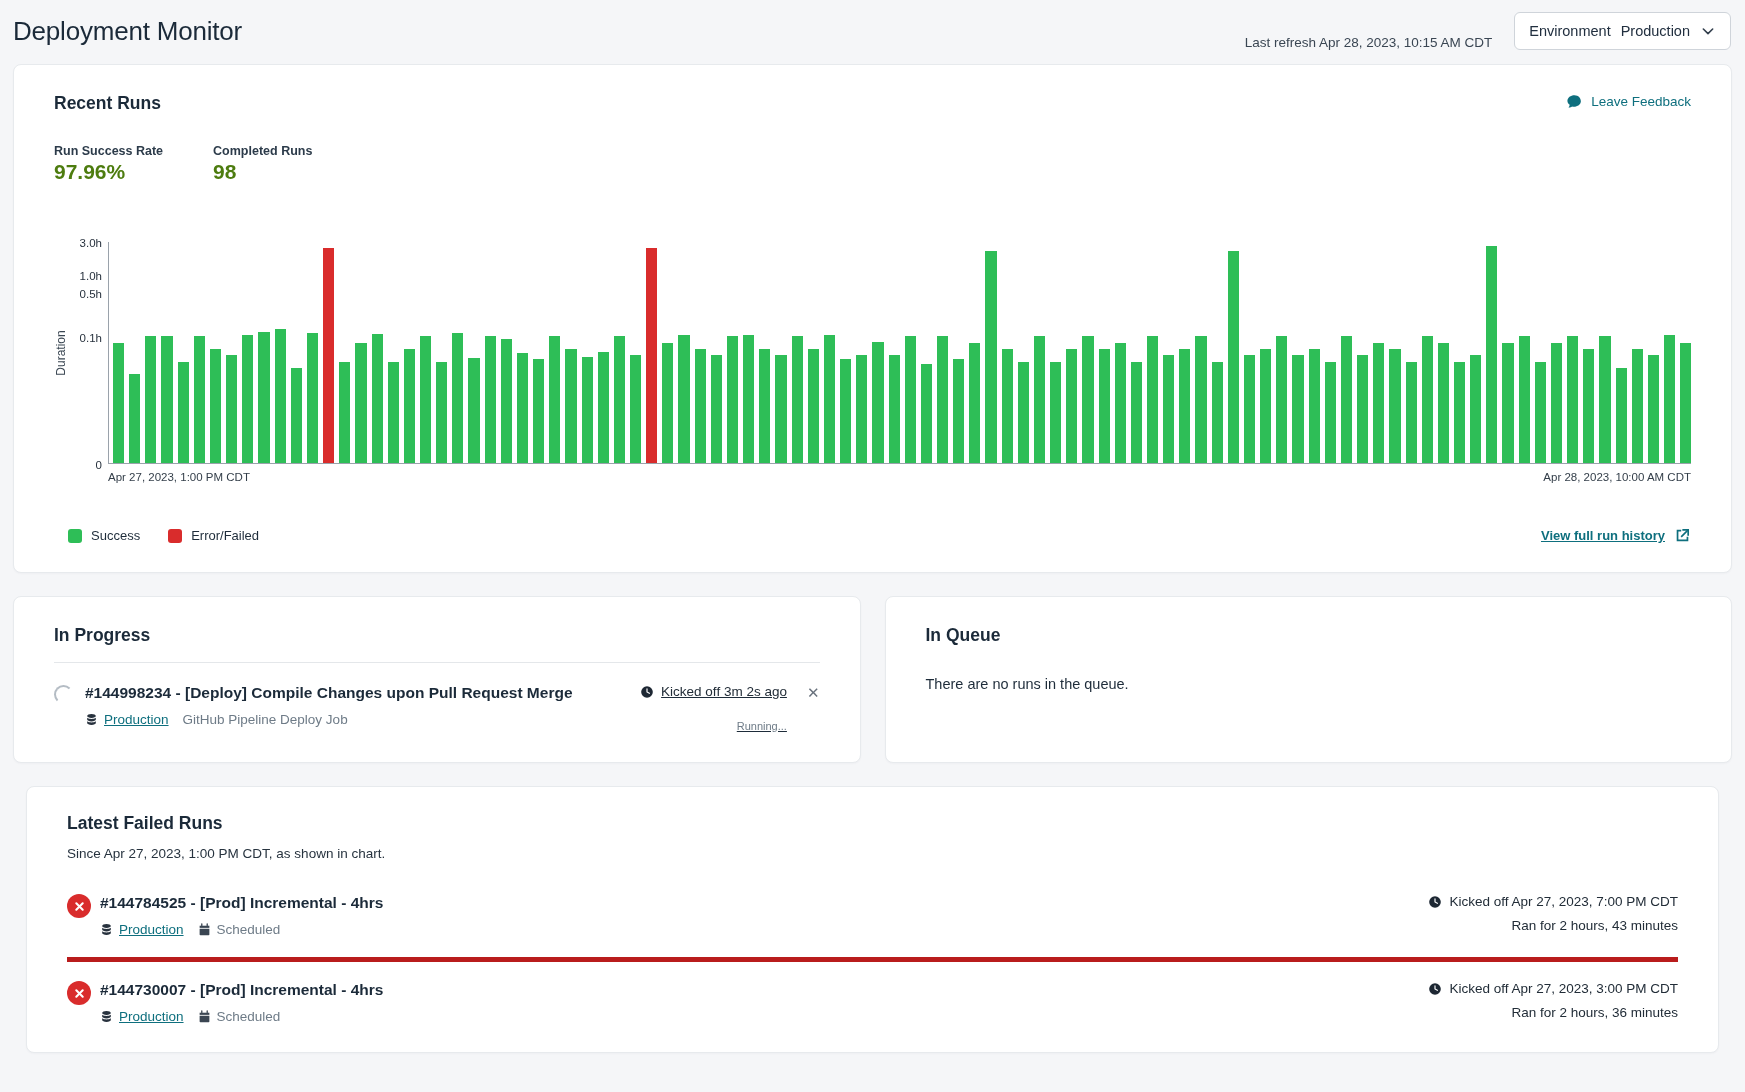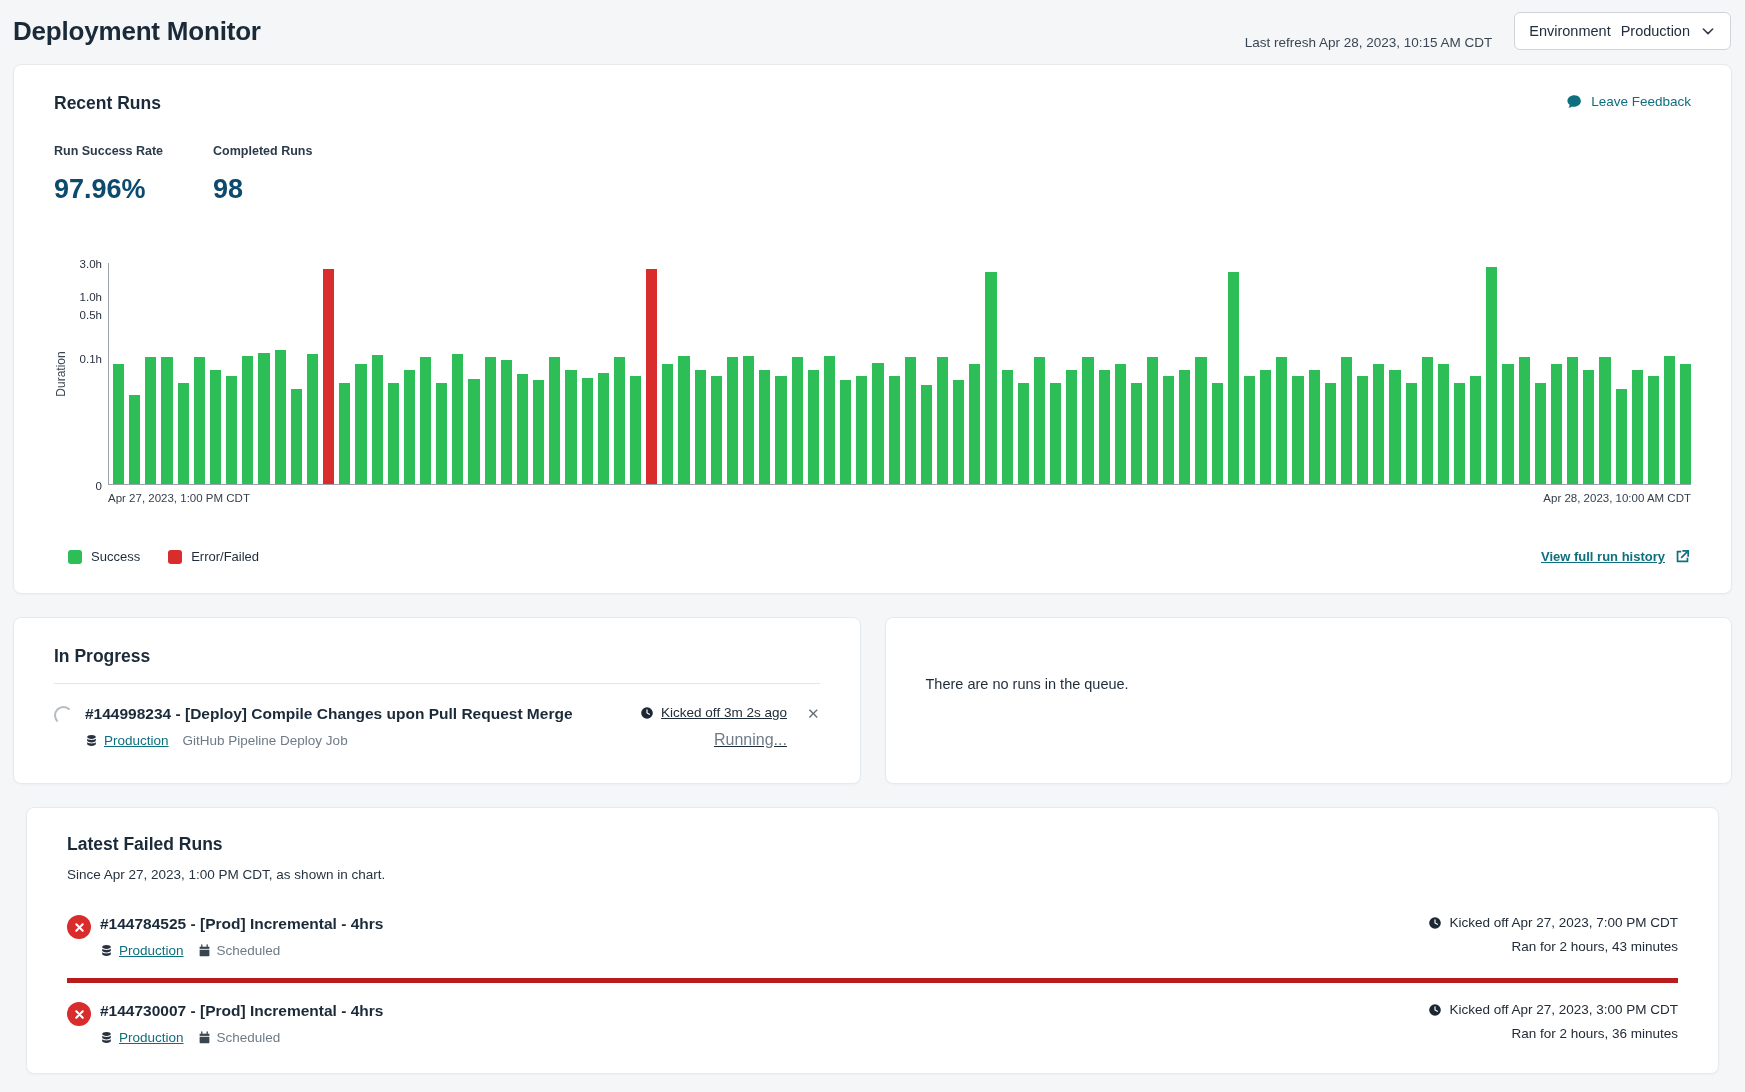--- a/index.html
+++ b/index.html
@@ -7,41 +7,41 @@
   body {
     background:#f5f6f8;
     font-family:"Liberation Sans", sans-serif;
     color:#1e2c3a;
     overflow:hidden;
   }
   .page-header{
     display:flex; align-items:center; justify-content:space-between;
     padding:10px 14px 10px 13px; height:62px;
   }
-  .page-title{ font-size:26px; font-weight:700; color:#1b2a39; letter-spacing:-0.2px; }
+  .page-title{ font-size:26px; font-weight:400; color:#1b2a39; letter-spacing:-0.2px; }
   .header-right{ display:flex; align-items:flex-end; gap:22px; }
   .last-refresh{ font-size:13.5px; color:#3a4653; }
   .env-dropdown{
     display:flex; align-items:center; gap:10px;
     background:#fff; border:1px solid #cfd4da; border-radius:6px;
     padding:10px 14px; cursor:pointer; font-size:14.5px; color:#212f3f;
   }
   .env-dropdown .env-value{ font-weight:400; }
   .card{
     background:#fff; border-radius:8px;
     border:1px solid #e7eaed;
     box-shadow:0 1px 2px rgba(20,35,60,0.03);
   }
   .recent-runs{ margin:2px 13px 0; padding:28px 40px; }
   .card-title{ font-size:17.5px; font-weight:700; color:#1b2a39; }
   .recent-runs-head{ display:flex; justify-content:space-between; align-items:flex-start; }
   .feedback-link{ display:flex; align-items:center; gap:8px; color:#0e6f7e; font-size:13.5px; cursor:pointer; }
   .stats-row{ display:flex; gap:50px; margin-top:30px; }
   .stat-label{ font-size:12.5px; font-weight:700; color:#2c3b4a; }
-  .stat-value{ font-size:27px; font-weight:700; color:#0c4a6e; margin-top:16px; }
+  .stat-value{ font-size:21px; font-weight:700; color:#4d7c0f; margin-top:2px; }
 
   
   .chart-block{ margin-top:58px; }
   .chart-grid{ display:flex; align-items:stretch; }
   .y-label-col{ width:20px; position:relative; }
   .y-label{
     position:absolute; left:0; top:50%;
     transform:translateY(-50%) rotate(180deg);
     writing-mode:vertical-rl; font-size:12px; color:#3a4652;
   }
@@ -72,21 +72,21 @@
     margin-right:12px; margin-top:1px;
   }
   .run-main{ flex:1; }
   .run-name{ font-size:15.5px; font-weight:700; color:#1b2a39; }
   .run-subrow{ display:flex; align-items:center; gap:14px; margin-top:10px; }
   .env-link{ display:flex; align-items:center; gap:6px; color:#0e6f7e; font-size:13.5px; cursor:pointer; }
   .env-link .env-link-text{ text-decoration:underline; }
   .job-name{ font-size:13.5px; color:#6e7b87; }
   .run-right{ text-align:right; margin-right:20px;text-decoration:underline; }
   .kicked-off{ display:flex; align-items:center; gap:7px; justify-content:flex-end; font-size:13.5px; color:#222d38; }
-  .running-text{ font-size:16px; color:#6e7b87; margin-top:11px; }
+  .running-text{ font-size:11px; color:#6e7b87; margin-top:21px; }
   .close-btn{ color:#69727d; font-size:15px; cursor:pointer; margin-top:1px; line-height:1; }
   .queue-msg{ margin-top:30px; font-size:14.5px; color:#1e2c3a; }
 
   .failed-card{ margin:23px 26px 0; padding:26px 40px 8px; }
   .failed-subtitle{ font-size:13.5px; color:#27333f; margin-top:12px; }
   .failed-row{ display:flex; align-items:flex-start; padding:19px 0 20px; }
   .failed-row + .failed-row{ border-top:5px solid #b91c1c; }
   .fail-icon{
     width:24px; height:24px; border-radius:50%; background:#d92c2c;
     display:flex; align-items:center; justify-content:center; margin-right:9px;
@@ -312,20 +312,21 @@
           </span>
           <span>Kicked off 3m 2s ago</span>
         </div>
         <div class="running-text">Running...</div>
       </div>
       <div class="close-btn">✕</div>
     </div>
   </div>
 
   <div class="card">
+    <div class="card-title">In Queue</div>
     <div class="queue-msg">There are no runs in the queue.</div>
   </div>
 </div>
 
 <div class="card failed-card">
   <div class="card-title">Latest Failed Runs</div>
   <div class="failed-subtitle">Since Apr 27, 2023, 1:00 PM CDT, as shown in chart.</div>
 
   <div style="margin-top:14px;">
     <div class="failed-row">

